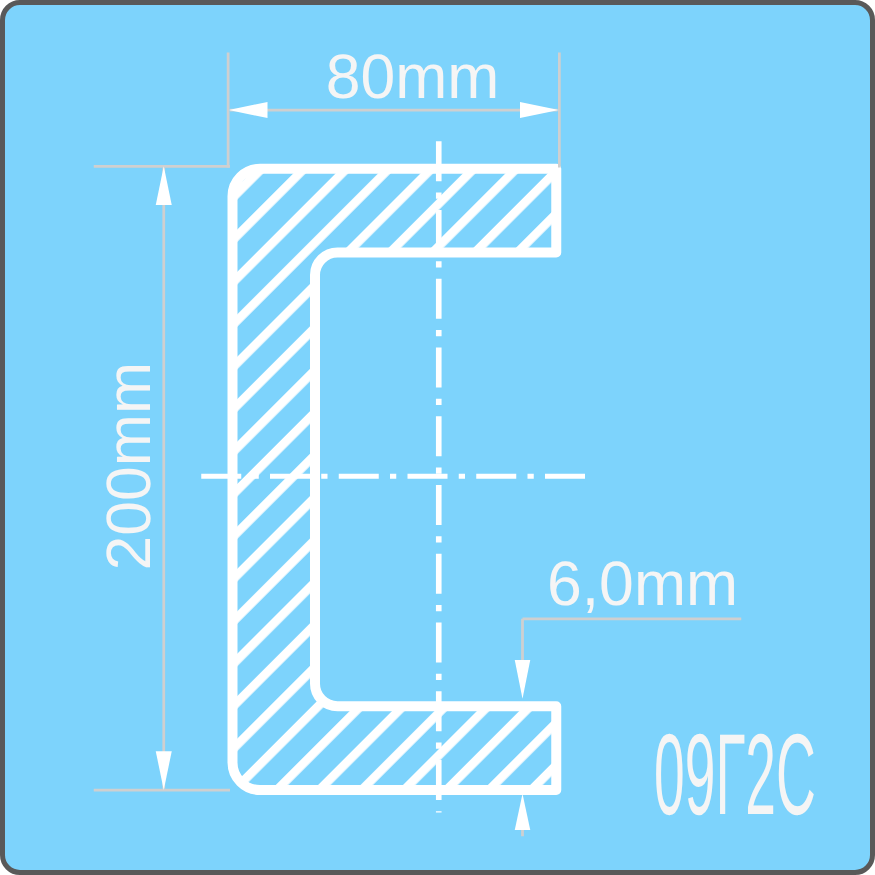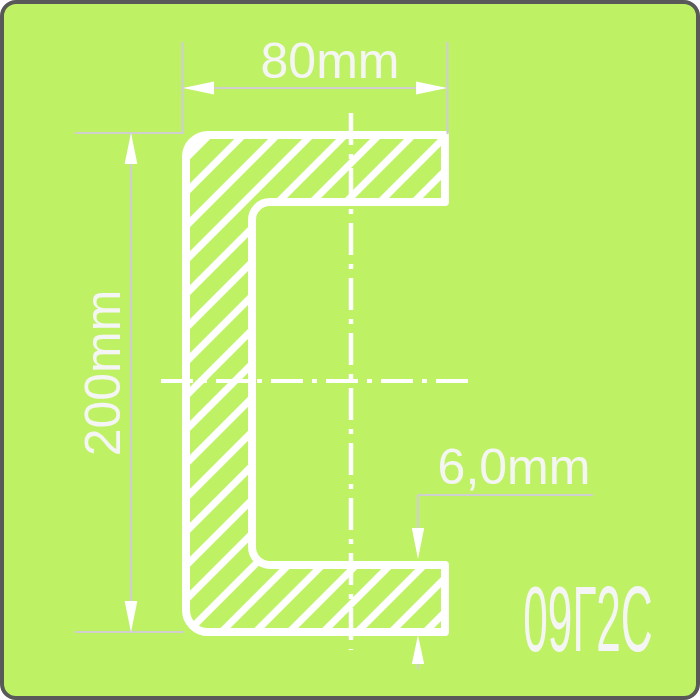--- a/index.html
+++ b/index.html
@@ -9,21 +9,21 @@
     width: 700px;
     height: 700px;
     font-family: "Liberation Sans", sans-serif;
   }
   .panel {
     position: absolute;
     left: 0; top: 0;
     width: 700px;
     height: 700px;
     box-sizing: border-box;
-    background: #bef264;
+    background: #7dd3fc;
     border: 4px solid #595959;
     border-radius: 16px;
     overflow: hidden;
   }
   svg { display: block; }
   text {
     font-family: "Liberation Sans", "DejaVu Sans", sans-serif;
     fill: #f5f5f5;
   }
   .dim-text { font-size: 50px; }

